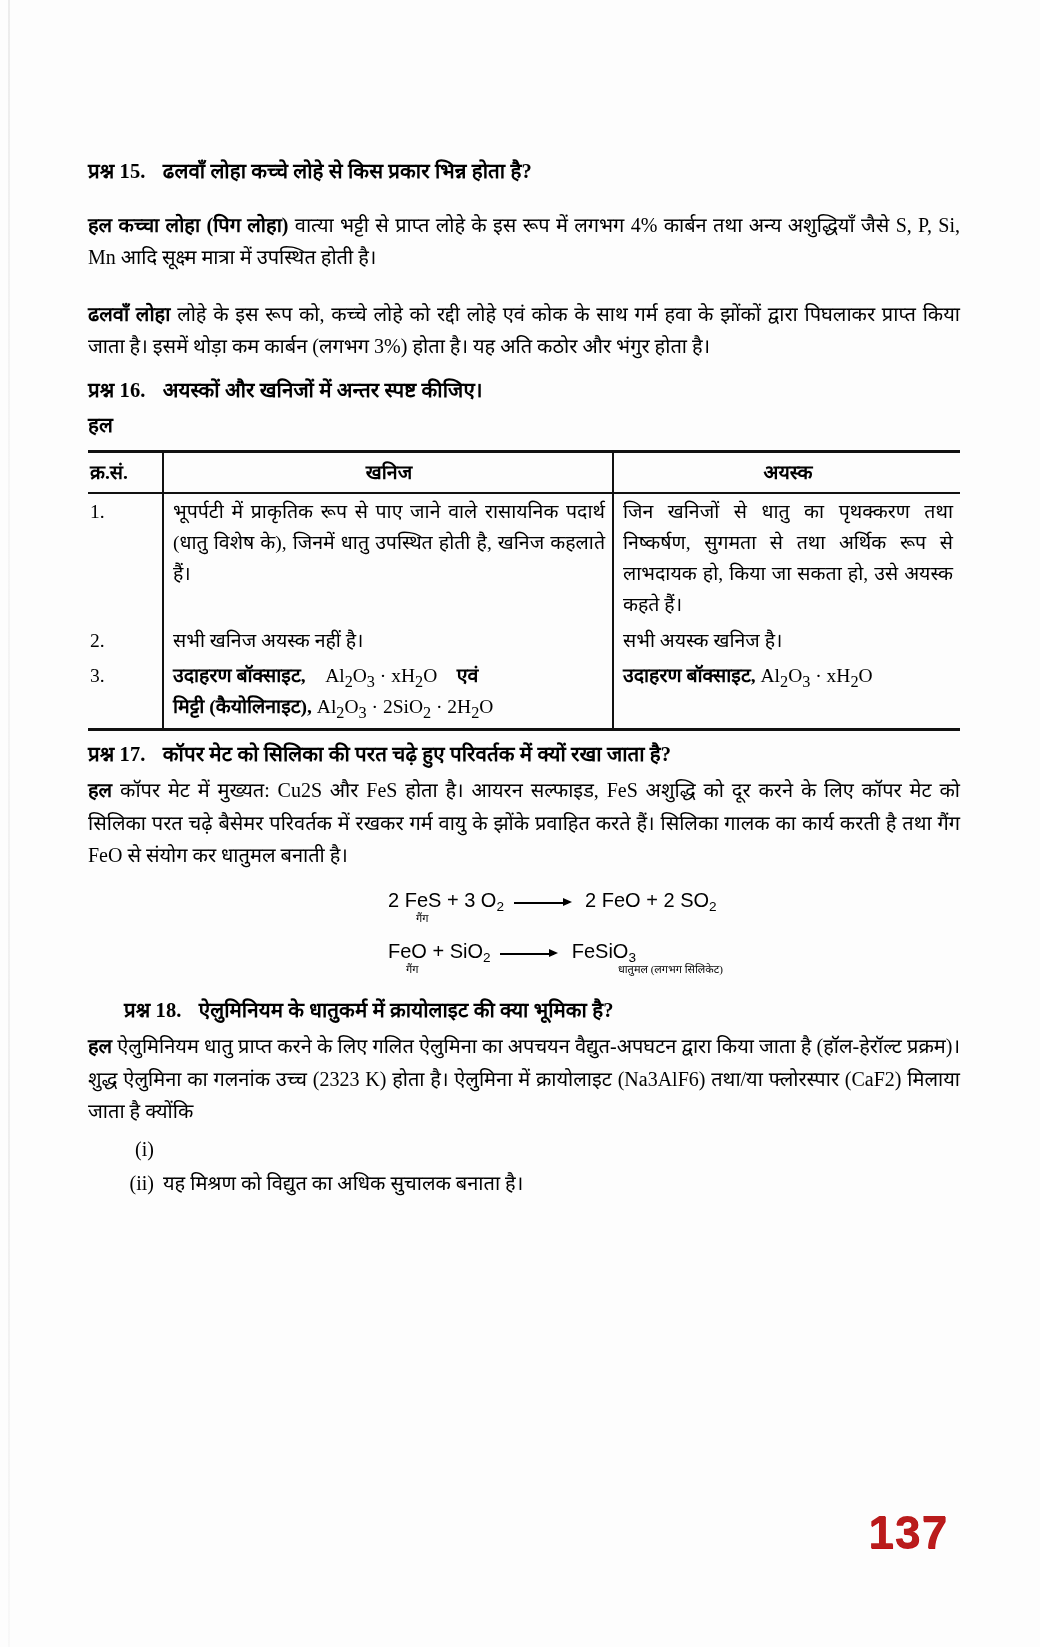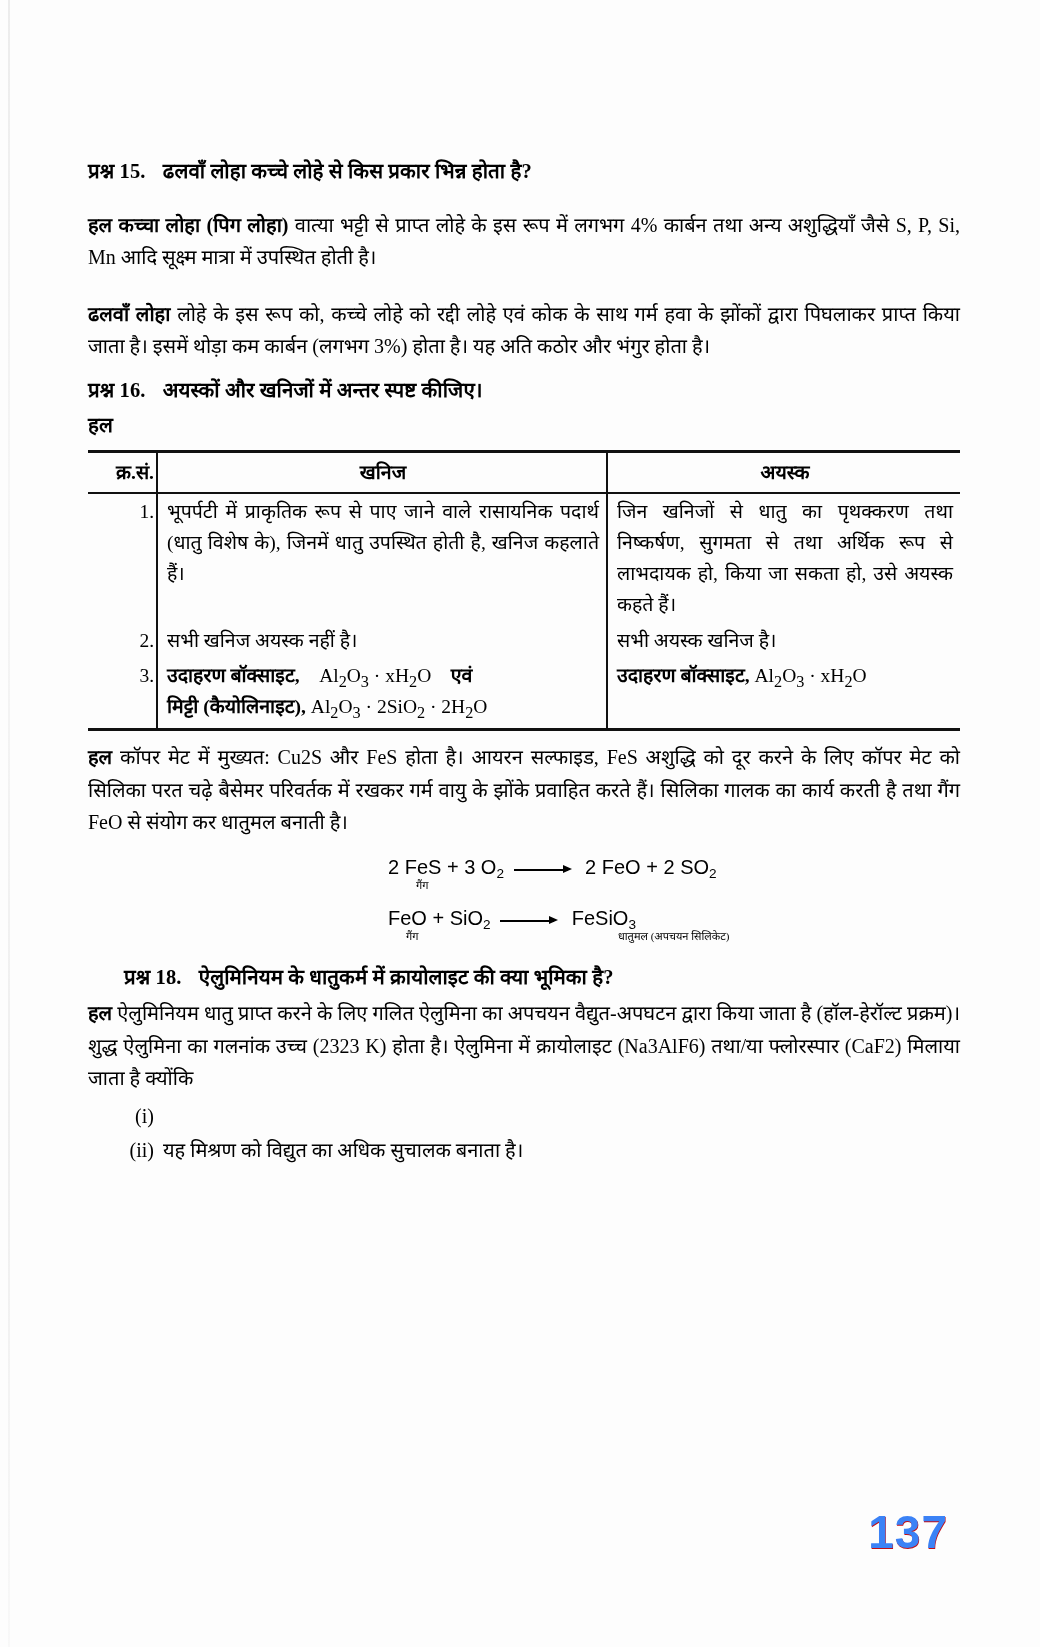--- a/index.html
+++ b/index.html
@@ -73,24 +73,24 @@
     font-size: 19.5px;
     line-height: 1.6;
   }
   table.diff th, table.diff td {
     border-left: 2.2px solid #111;
     vertical-align: top;
     padding: 2px 7px 2px 9px;
   }
   table.diff th:first-child, table.diff td:first-child {
     border-left: none;
-    text-align: right;
+    text-align: left;
     width: 64px;
     padding-left: 2px;
-    padding-right: 2px;
+    padding-right: 8px;
   }
   table.diff thead th {
     text-align: center;
     font-weight: bold;
     border-top: 3px solid #111;
     border-bottom: 2.4px solid #111;
     padding-top: 4px;
     padding-bottom: 4px;
   }
   table.diff tbody tr:last-child td {
@@ -249,20 +249,25 @@
           </td>
           <td class="col-ore">
             <span class="bolded">उदाहरण</span>
             <span class="bolded">बॉक्साइट,</span>
             <span>Al<sub>2</sub>O<sub>3</sub> · xH<sub>2</sub>O</span>
           </td>
         </tr>
       </tbody>
     </table>
 
+    <div class="q-line" style="margin-top:10px;">
+      <span>प्रश्न</span>
+      <span class="q-num">17.</span>
+      <span class="q-text">कॉपर मेट को सिलिका की परत चढ़े हुए परिवर्तक में क्यों रखा जाता है?</span>
+    </div>
 
     <p class="ans">
       <span class="lead">हल</span>
       <span>कॉपर मेट में मुख्यत: Cu2S और FeS होता है। आयरन सल्फाइड, FeS अशुद्धि को दूर करने के लिए कॉपर मेट को सिलिका परत चढ़े बैसेमर परिवर्तक में रखकर गर्म वायु के झोंके प्रवाहित करते हैं। सिलिका गालक का कार्य करती है तथा गैंग FeO से संयोग कर धातुमल बनाती है।</span>
     </p>
 
     <div class="eqn-wrap">
 
       <div class="eq-group">
         <div class="eqn">
@@ -276,21 +281,21 @@
       </div>
 
       <div class="eq-group2">
         <div class="eqn">
           <span>FeO + SiO<sub>2</sub></span>
           <span class="arrow"></span>
           <span>FeSiO<sub>3</sub></span>
         </div>
         <div class="under-label">
           <span class="eq2-gang">गैंग</span>
-          <span class="eq2-dhatu">धातुमल (अपचयन सिलिकेट)</span>
+          <span class="eq2-dhatu">धातुमल (लगभग सिलिकेट)</span>
         </div>
       </div>
 
     </div>
 
     <div class="q-line" style="margin-top:16px;margin-left:36px;">
       <span>प्रश्न</span>
       <span class="q-num">18.</span>
       <span class="q-text">ऐलुमिनियम के धातुकर्म में क्रायोलाइट की क्या भूमिका है?</span>
     </div>
@@ -305,14 +310,14 @@
         <span class="marker">(i)</span>
       </li>
       <li>
         <span class="marker">(ii)</span>
         <span>यह मिश्रण को विद्युत का अधिक सुचालक बनाता है।</span>
       </li>
     </ul>
 
   </div>
 
-  <div class="page-number" style="color: #3b82f6;">137</div>
+  <div class="page-number" style="color: #b91c1c;">137</div>
 </div>
 
 </body></html>

